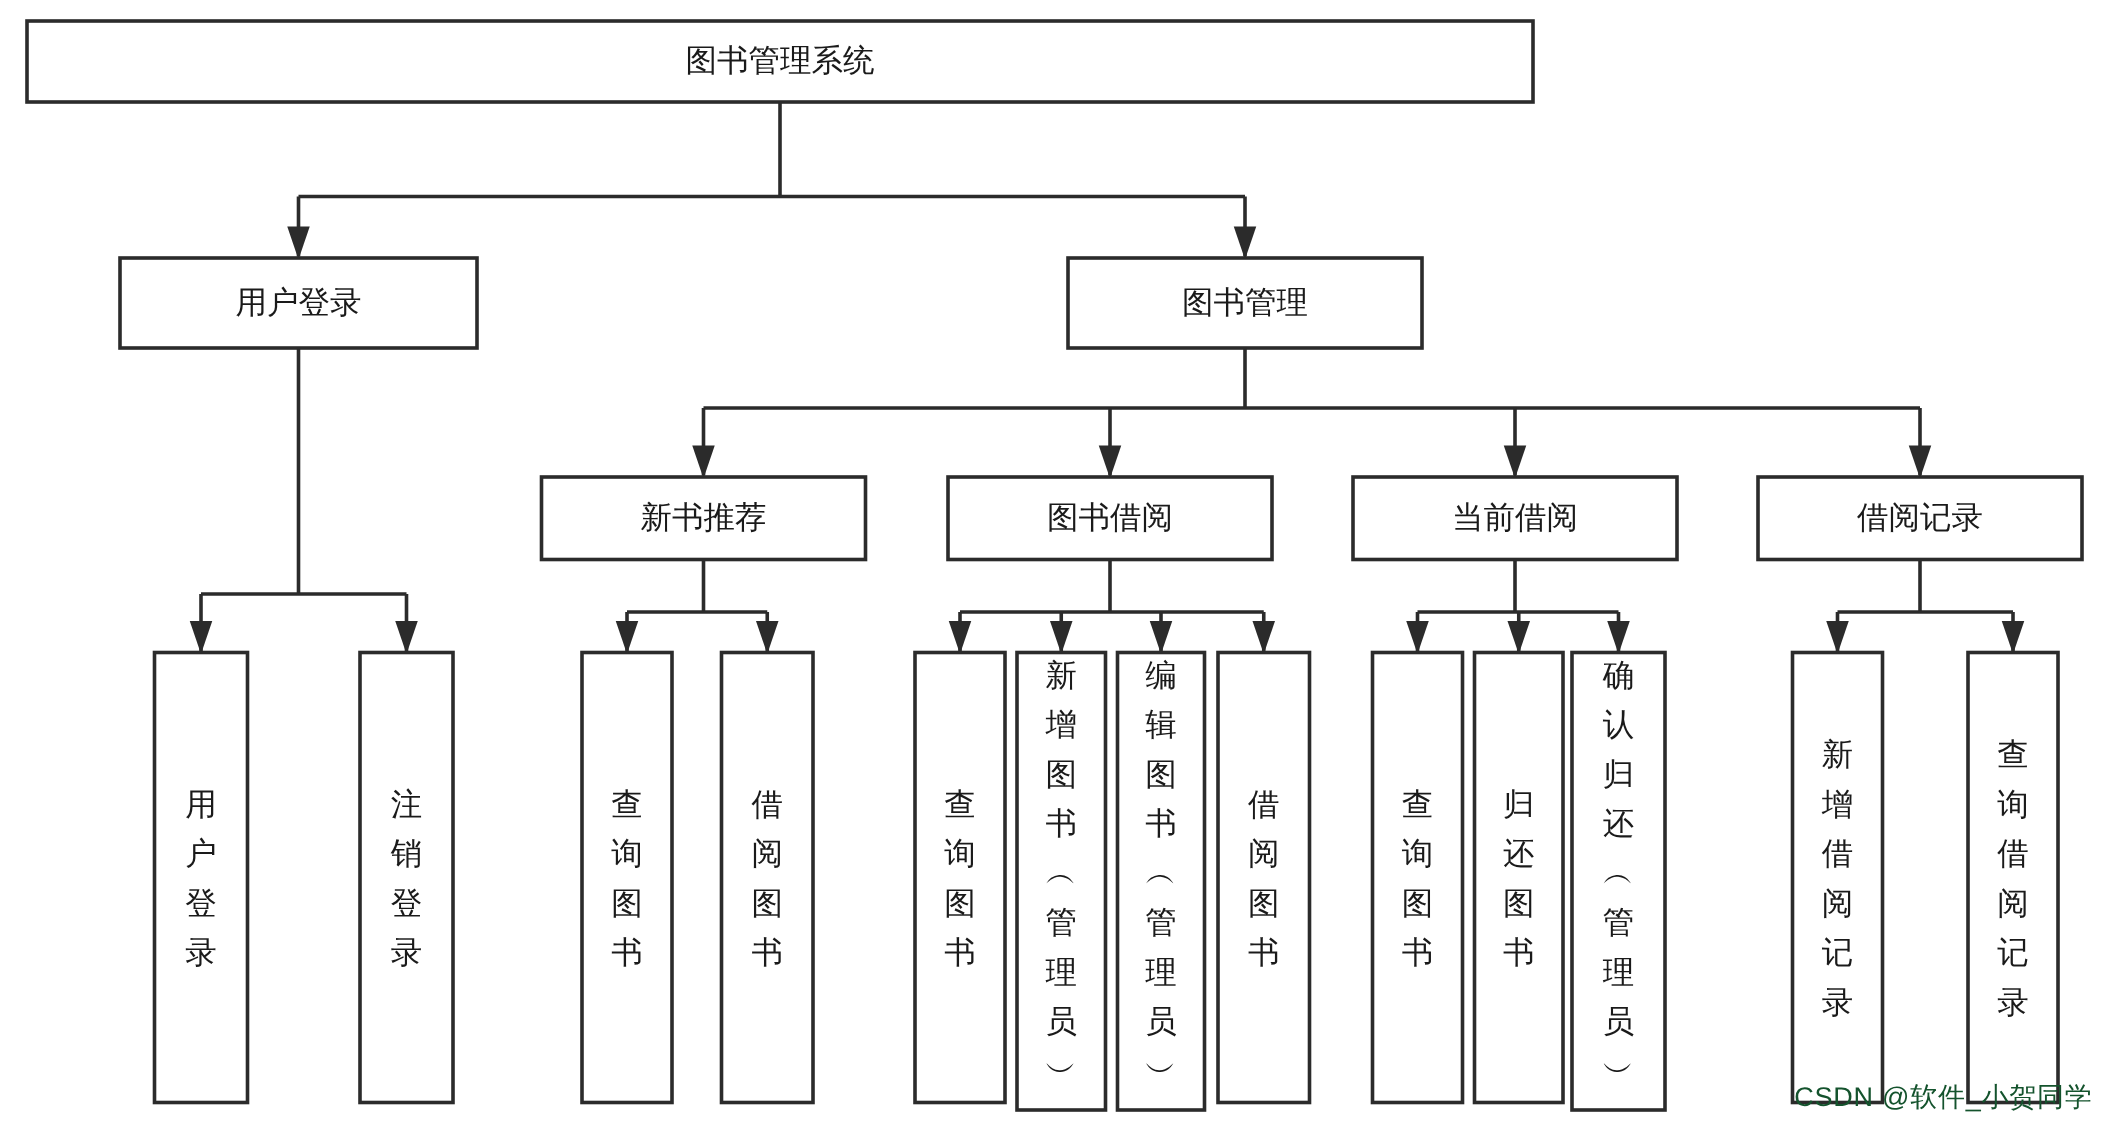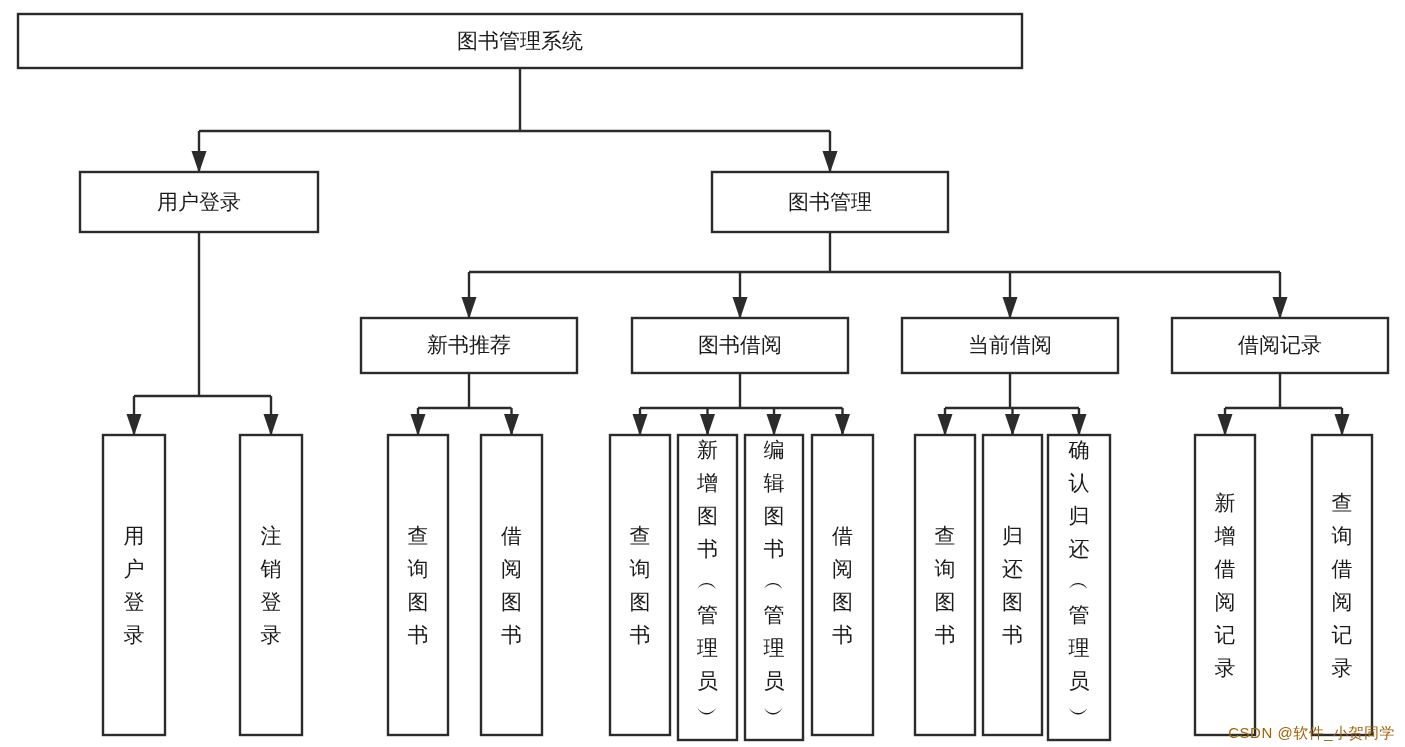--- a/index.html
+++ b/index.html
@@ -52,22 +52,22 @@
   }
   .arrow-head {
     fill: #2b2b2b;
     stroke: none;
   }
   .watermark {
     position: absolute;
     right: 10px;
     bottom: 4px;
     font-family: "Liberation Sans", "DejaVu Sans", sans-serif;
-    font-size: 15px;
-    color: #a16207;
+    font-size: 18px;
+    color: #14532d;
     white-space: nowrap;
     letter-spacing: 0.5px;
     user-select: none;
   }
 </style>
 </head>
 <body>
 
 <div id="diagram-root">
   <svg class="diagram-svg" viewBox="0 0 1405 747" xmlns="http://www.w3.org/2000/svg">

